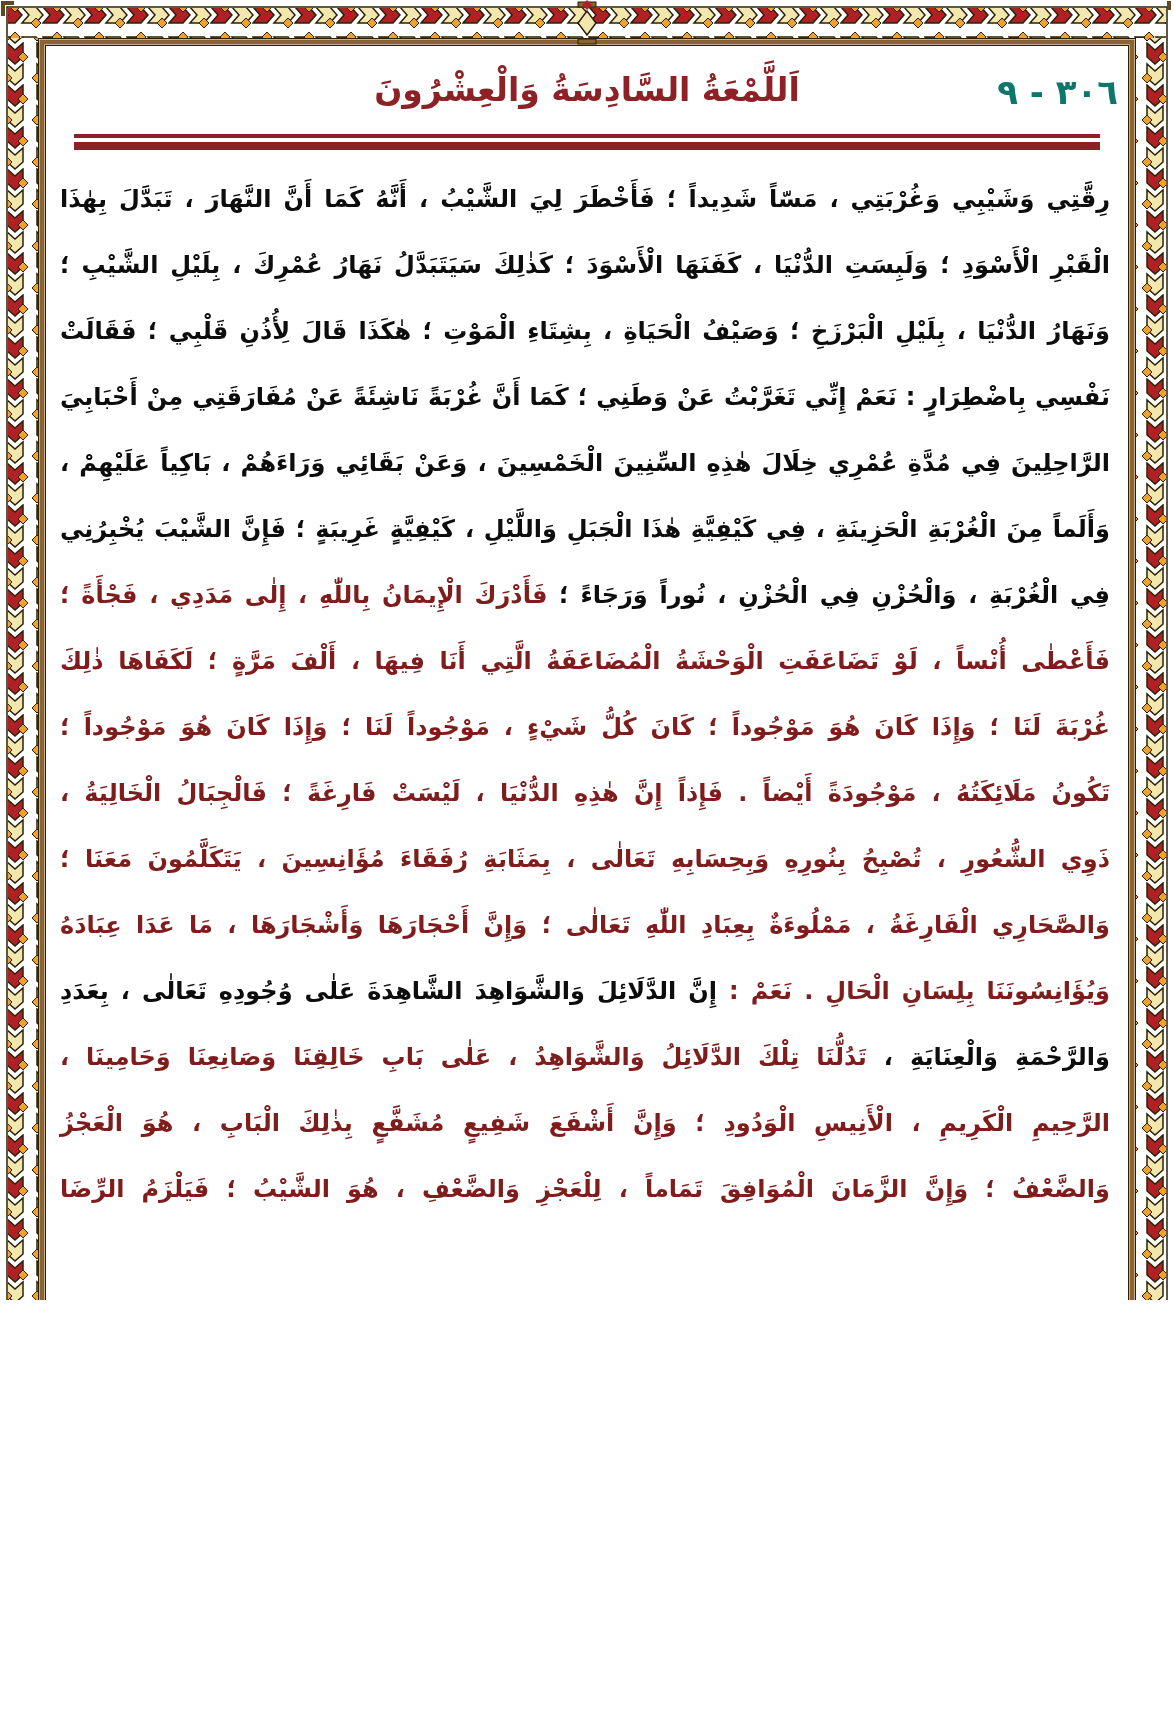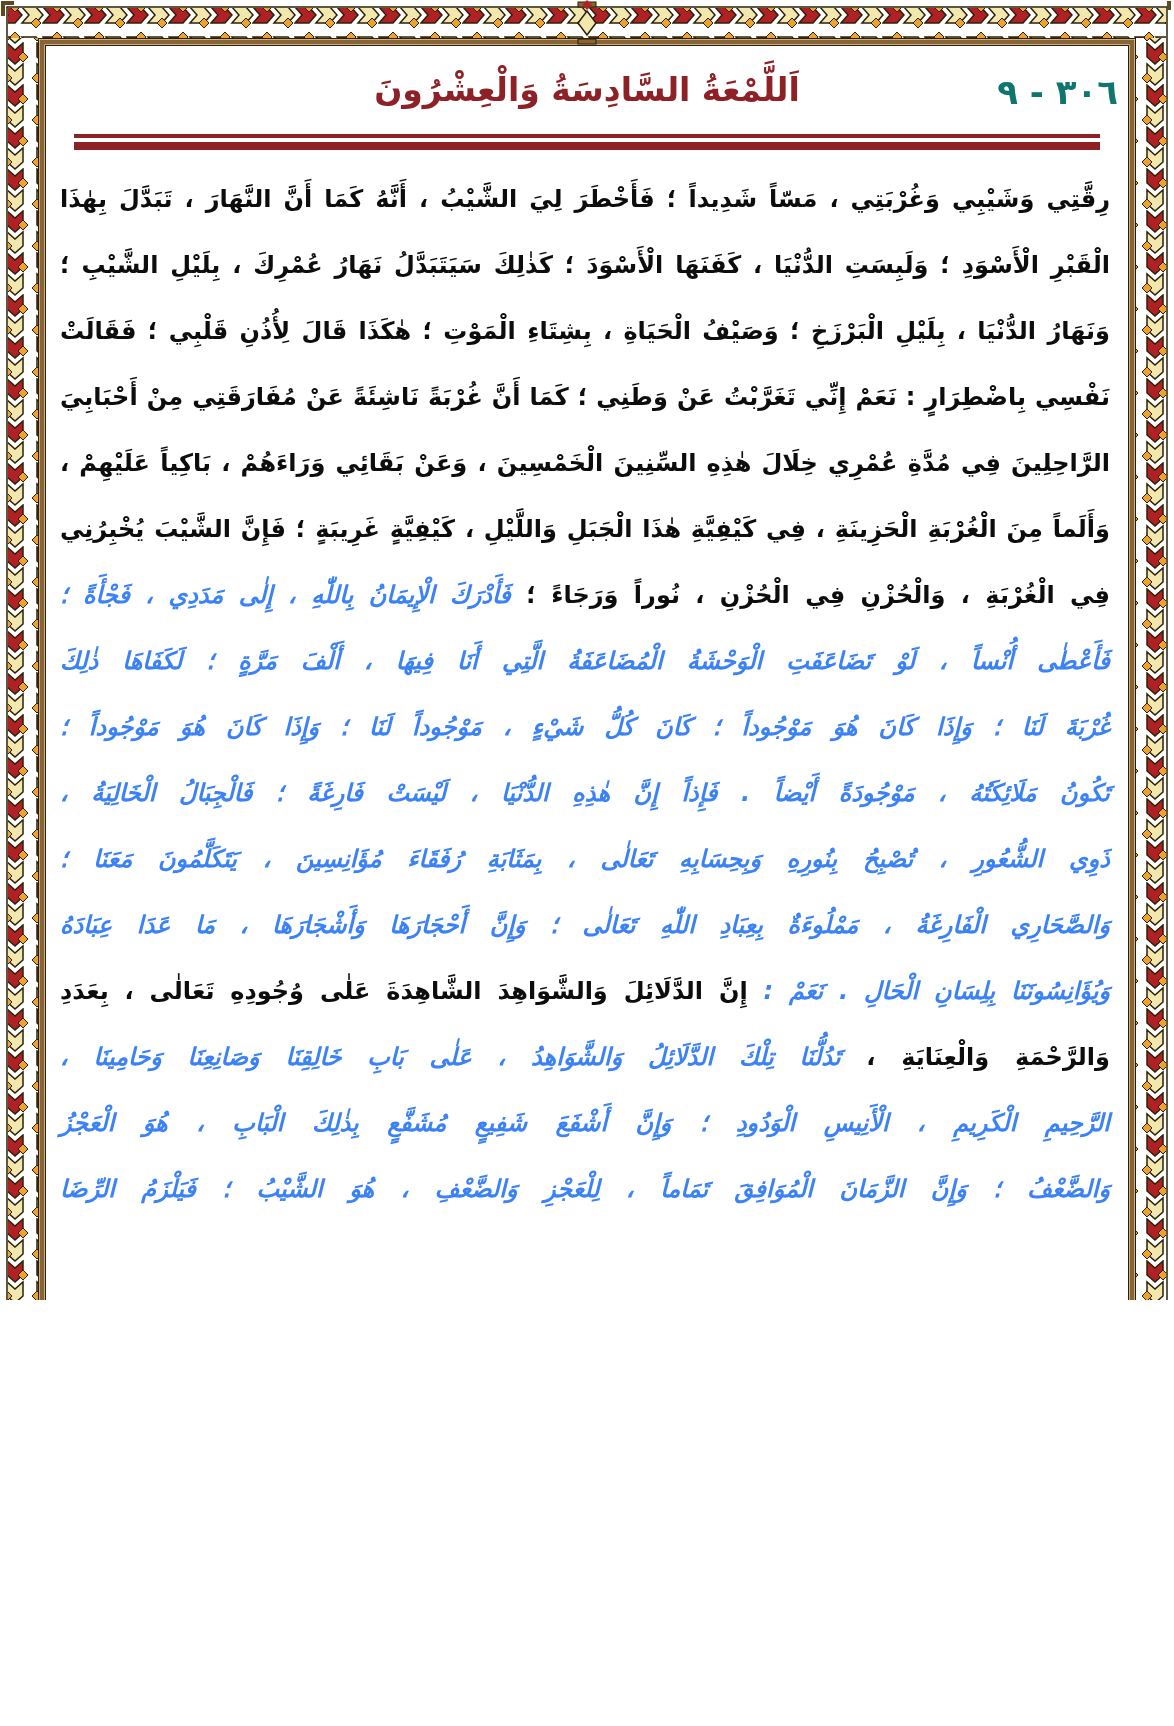--- a/index.html
+++ b/index.html
@@ -37,21 +37,21 @@
   .line{
     line-height:66px;
     text-align:justify;
     text-align-last:justify;
   }
   .line.center{
     text-align:center;
     text-align-last:center;
   }
   .seg-k{color:#0d0d0d;}
-  .seg-r{color:#3b82f6;font-style:italic;}
+  .seg-r{color:#7f1d1d;}
 </style>
 </head>
 <body>
 
 <div class="page">
 
   <svg class="frame" width="1174" height="1726" viewBox="0 0 1174 1726" aria-hidden="true">
     <defs>
       <pattern id="chainH" width="42" height="30" patternUnits="userSpaceOnUse">
         <rect width="42" height="30" fill="#ffffff"></rect>

